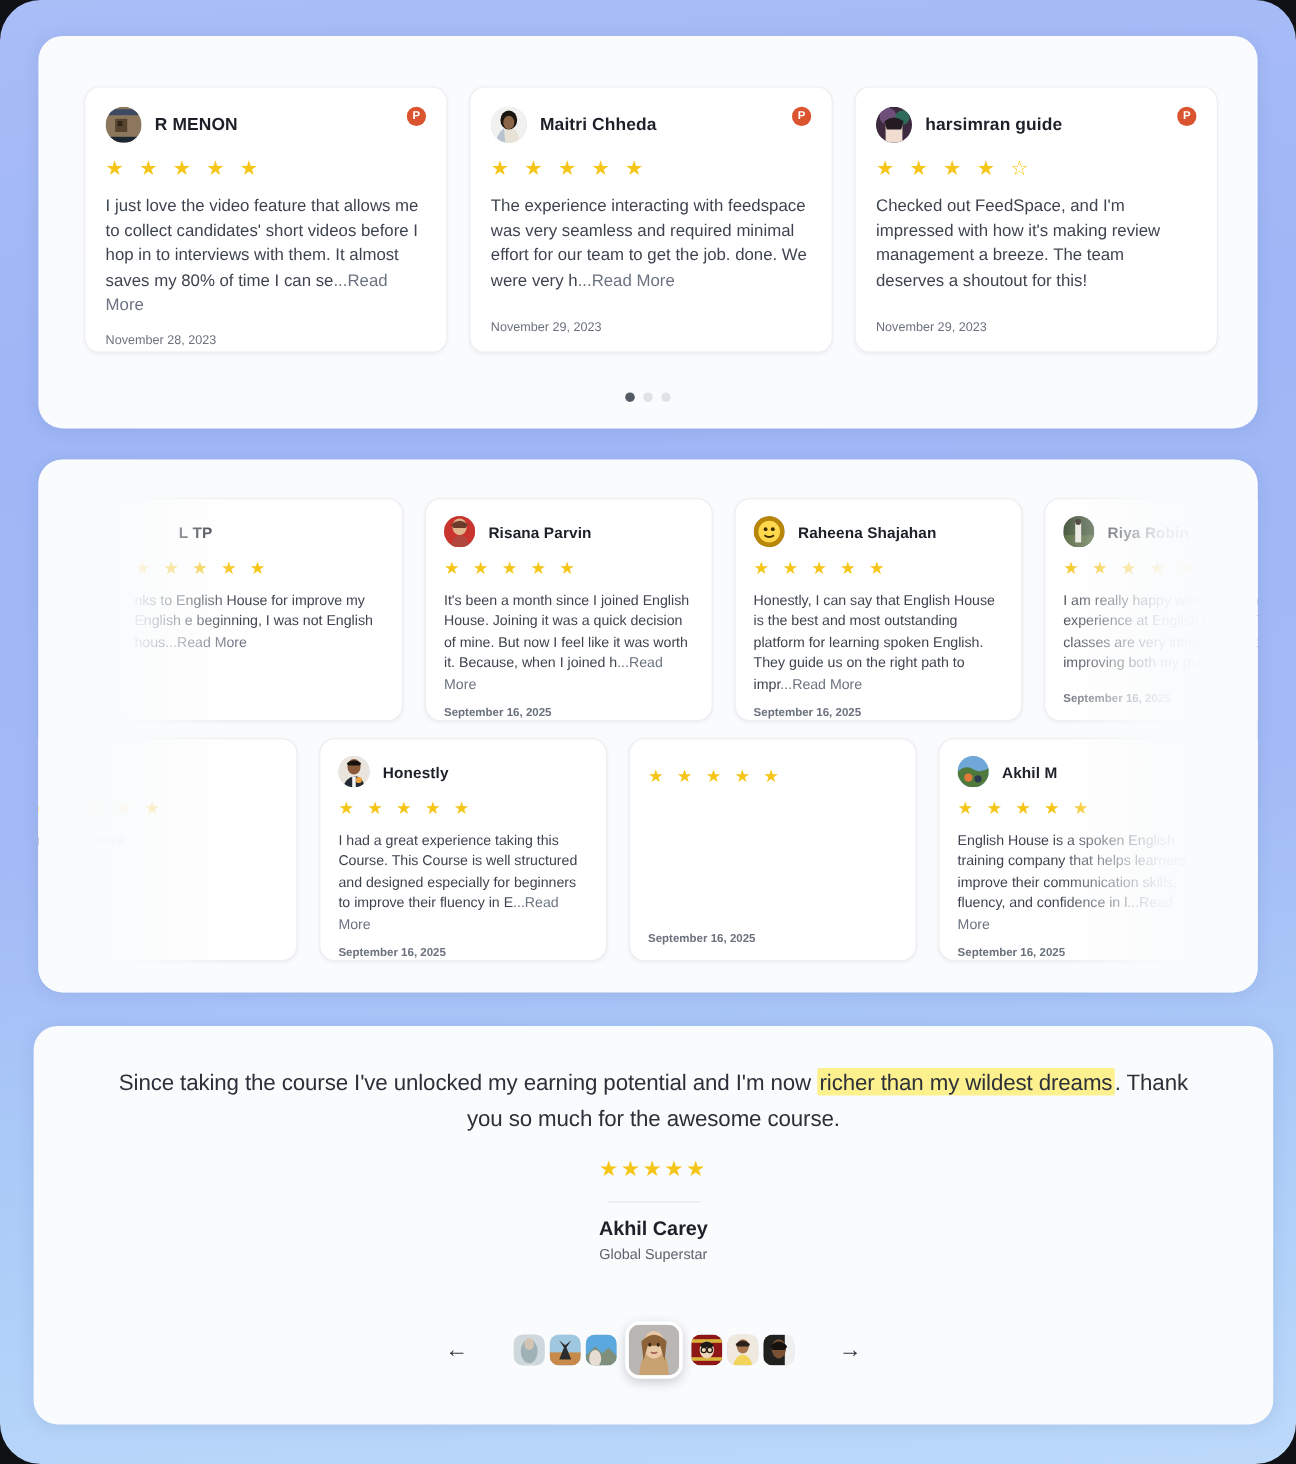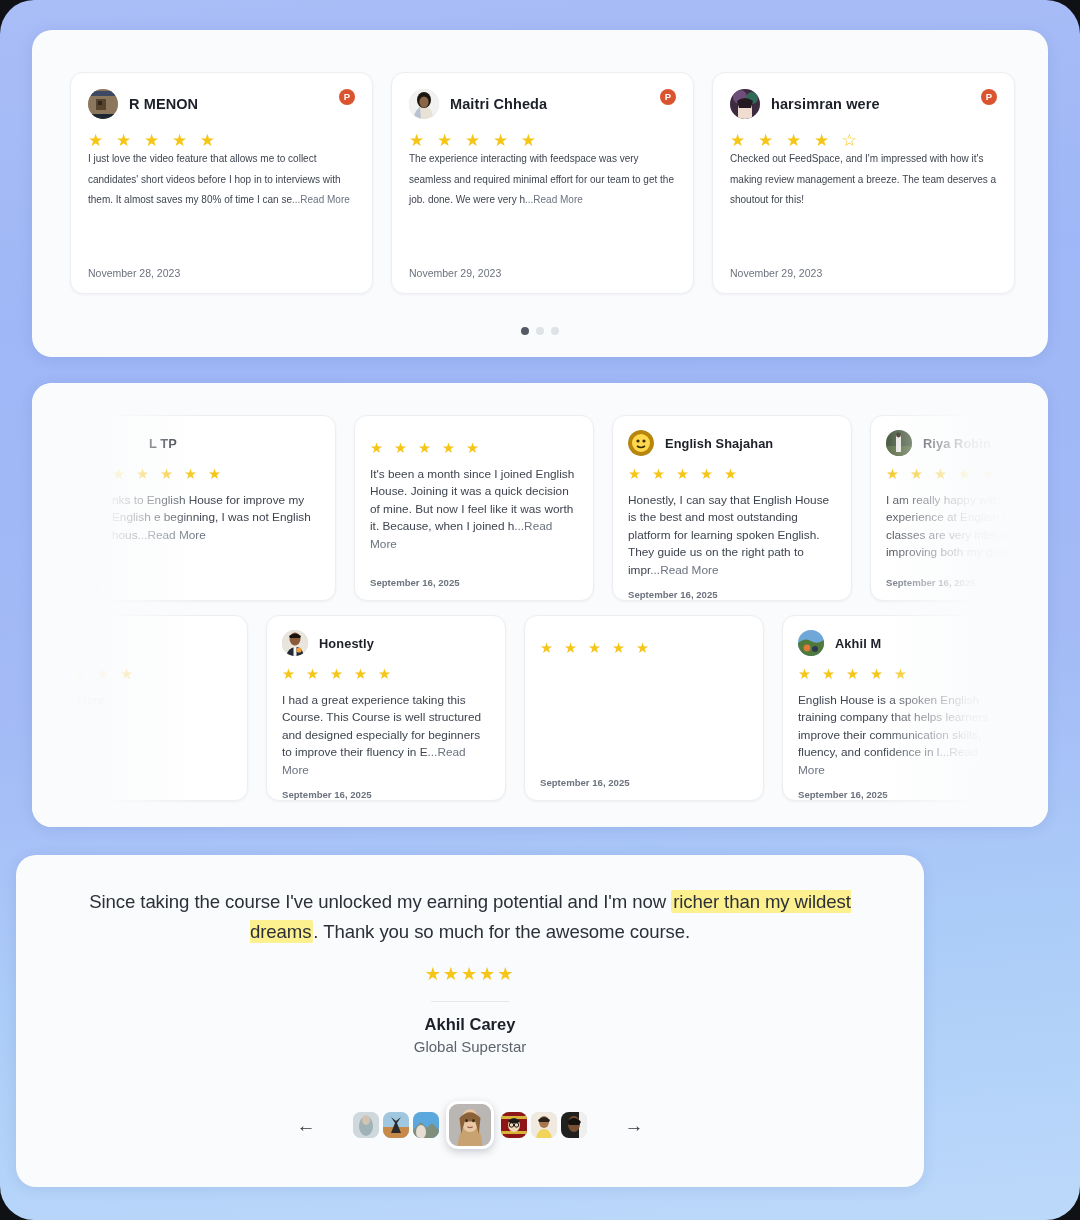--- a/index.html
+++ b/index.html
@@ -54,21 +54,22 @@
   .src-badge {
     position: absolute; top: 16px; right: 17px;
     width: 16px; height: 16px; border-radius: 50%;
     background: #da552f;
     color: #fff; font-size: 9.5px; font-weight: bold;
     display: flex; align-items: center; justify-content: center;
     line-height: 1;
   }
   .stars { margin-top: 13px; font-size: 17px; letter-spacing: 4px; line-height: 1; color: #f5c518; }
   .rtext {
-    font-size: 10px; line-height: 20.5px; color: #3e444f;
+    margin-top: 12px;
+    font-size: 14px; line-height: 20.5px; color: #3e444f;
   }
   .rtext .more { color: #6b7280; }
   .rdate { margin-top: auto; padding-top: 14px; font-size: 10.5px; color: #6c727d; }
 
   
   #section-one { left: 32px; top: 30px; width: 1016px; height: 327px; }
   .s1-grid {
     position: absolute; left: 38px; top: 42px;
     display: flex; gap: 18px;
   }
@@ -92,21 +93,21 @@
   .s2-row .rtext { margin-top: 10px; font-size: 11.8px; line-height: 17.5px; }
   .s2-row .rdate { font-size: 9.6px; padding-top: 10px; font-weight: bold; }
   .fade-l { position: absolute; left: 0; top: 0; width: 168px; height: 100%;
             background: linear-gradient(90deg, #fafbfc 22%, rgba(250,251,252,.92) 48%, rgba(250,251,252,0) 100%);
             pointer-events: none; z-index: 4; }
   .fade-r { position: absolute; right: 0; top: 0; width: 168px; height: 100%;
             background: linear-gradient(270deg, #fafbfc 22%, rgba(250,251,252,.92) 48%, rgba(250,251,252,0) 100%);
             pointer-events: none; z-index: 4; }
 
   
-  #section-three { left: 16px; top: 855px; width: 908px; height: 332px; }
+  #section-three { left: 28px; top: 855px; width: 1033px; height: 332px; }
   .quote {
     position: absolute; left: 60px; right: 60px; top: 32px;
     text-align: center;
     font-size: 18.6px; line-height: 30px; color: #2b3039;
     letter-spacing: -.1px;
   }
   .quote mark { background: #fdf08f; color: #2b3039; padding: 1px 2px; border-radius: 2px; }
   .big-stars {
     position: absolute; left: 0; right: 0; top: 108px;
     text-align: center; color: #f5c518; font-size: 18px; letter-spacing: 2px;
@@ -114,21 +115,21 @@
   .divider {
     position: absolute; left: 50%; transform: translateX(-50%);
     top: 146px; width: 78px; height: 1px; background: #e6e8eb;
   }
   .author {
     position: absolute; left: 0; right: 0; top: 160px;
     text-align: center; font-size: 16.5px; font-weight: bold; color: #1d2029;
   }
   .author-sub {
     position: absolute; left: 0; right: 0; top: 183px;
-    text-align: center; font-size: 15px; color: #5d636d;
+    text-align: center; font-size: 12px; color: #5d636d;
   }
 
   
   .carousel {
     position: absolute; left: 0; right: 0; top: 246px;
     display: flex; align-items: center; justify-content: center; gap: 0;
   }
   .nav-arrow {
     width: 30px; height: 30px; display: flex; align-items: center; justify-content: center;
     color: #31353d; font-size: 19px; line-height: 1; background: none; border: none;
@@ -197,21 +198,21 @@
         <div class="rhead">
           <div class="avatar">
             <svg viewBox="0 0 30 30">
                 <rect width="30" height="30" fill="#3d2a3f"></rect>
                 <circle cx="10" cy="8" r="7" fill="#6d4f7a"></circle>
                 <circle cx="22" cy="9" r="6" fill="#2f6b58"></circle>
                 <path d="M8 14h14v16H8z" fill="#f0ddd0"></path>
                 <path d="M7 12q8-6 16 0l-2 7H9z" fill="#241a22"></path>
               </svg>
           </div>
-          <div class="rname">harsimran were</div>
+          <div class="rname">harsimran guide</div>
         </div>
         <div class="src-badge">P</div>
         <div class="stars">★ ★ ★ ★ ☆</div>
         <div class="rtext"><span>Checked out FeedSpace, and I'm impressed with how it's making review management a breeze. The team deserves a shoutout for this!</span><span class="more"></span></div>
         <div class="rdate">November 29, 2023</div>
       </div>
 
     </div>
 
     <div class="dots">
@@ -228,37 +229,48 @@
         <div class="rhead">
           <div class="avatar" style="visibility:hidden"></div>
           <div class="rname">L TP</div>
         </div>
         <div class="stars">★ ★ ★ ★ ★</div>
         <div class="rtext"><span>nks to English House for improve my English e beginning, I was not English hous</span><span class="more">...Read More</span></div>
         <div class="rdate"></div>
       </div>
 
       <div class="rcard">
+        <div class="rhead">
+          <div class="avatar">
+            <svg viewBox="0 0 26 26">
+                <rect width="26" height="26" fill="#c9342f"></rect>
+                <ellipse cx="13" cy="9" rx="6" ry="7" fill="#e0b48c"></ellipse>
+                <path d="M5 26q2-9 8-10t8 10z" fill="#b0463d"></path>
+                <path d="M6 7q7-6 14 0l-2 3H8z" fill="#6c3b2a"></path>
+              </svg>
+          </div>
+          <div class="rname">Risana Parvin</div>
+        </div>
         <div class="stars">★ ★ ★ ★ ★</div>
         <div class="rtext"><span>It's been a month since I joined English House. Joining it was a quick decision of mine. But now I feel like it was worth it. Because, when I joined h</span><span class="more">...Read More</span></div>
         <div class="rdate">September 16, 2025</div>
       </div>
 
       <div class="rcard">
         <div class="rhead">
           <div class="avatar">
             <svg viewBox="0 0 26 26">
                 <circle cx="13" cy="13" r="13" fill="#b8860b"></circle>
                 <circle cx="13" cy="13" r="9" fill="#ffd84d"></circle>
                 <circle cx="10" cy="11" r="1.6" fill="#3a2c00"></circle>
                 <circle cx="16" cy="11" r="1.6" fill="#3a2c00"></circle>
                 <path d="M9 16q4 3 8 0" stroke="#3a2c00" stroke-width="1.6" fill="none"></path>
               </svg>
           </div>
-          <div class="rname">English Shajahan</div>
+          <div class="rname">Raheena Shajahan</div>
         </div>
         <div class="stars">★ ★ ★ ★ ★</div>
         <div class="rtext"><span>Honestly, I can say that English House is the best and most outstanding platform for learning spoken English. They guide us on the right path to impr</span><span class="more">...Read More</span></div>
         <div class="rdate">September 16, 2025</div>
       </div>
 
       <div class="rcard">
         <div class="rhead">
           <div class="avatar">
             <svg viewBox="0 0 26 26">

